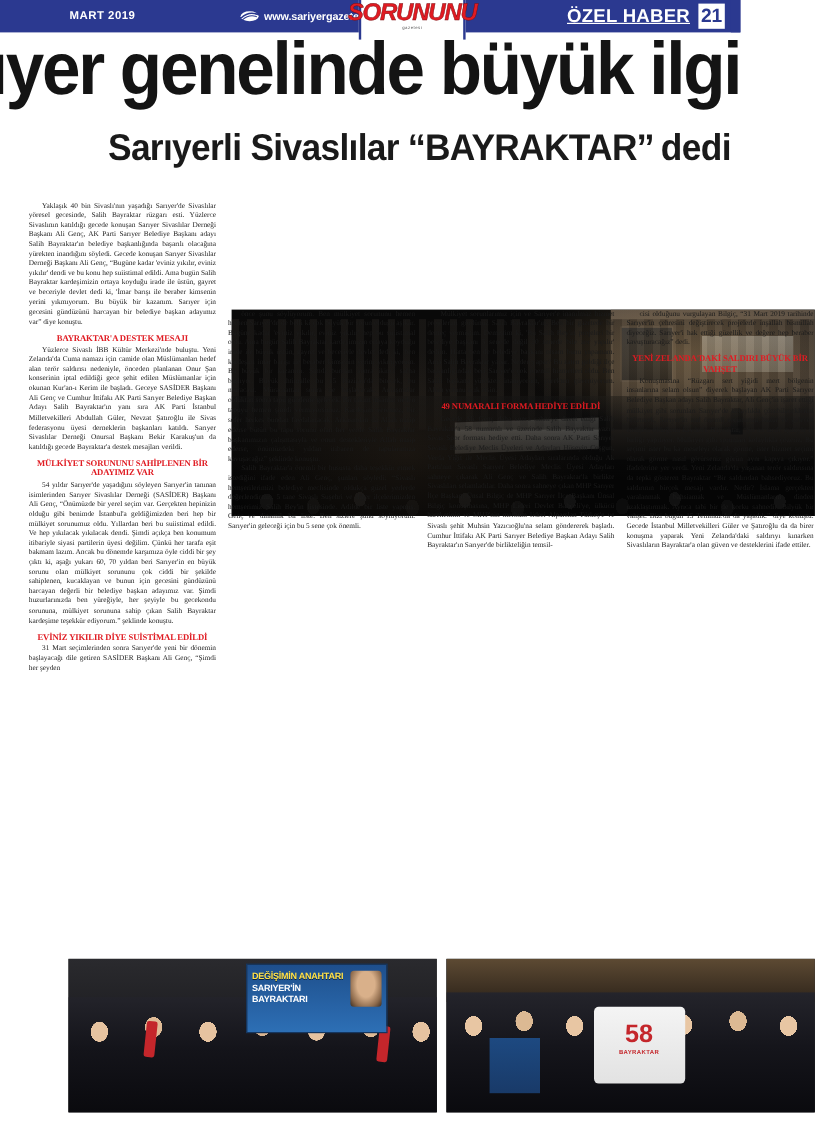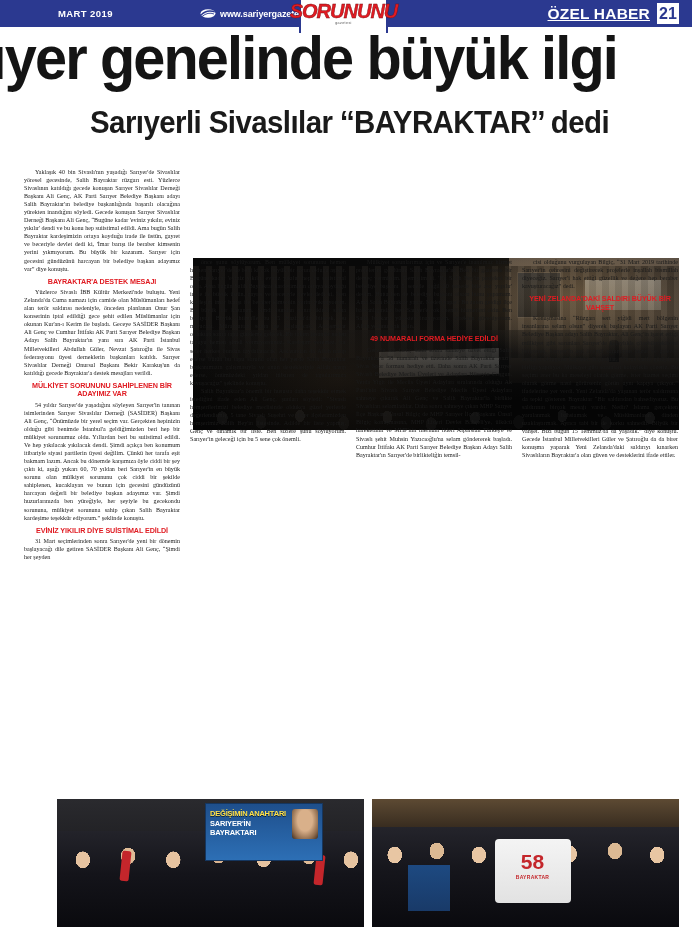--- a/index.html
+++ b/index.html
@@ -7,21 +7,21 @@
   body {
     width:699px; height:944px;
     font-family:"Liberation Serif", serif;
     color:#111;
     position:relative;
     overflow:hidden;
   }
 
   
   .masthead {
-    position:absolute; left:0; top:0; width:692px; height:27px;
+    position:absolute; left:0; top:0; width:617px; height:27px;
     background:#2b3990;
     display:flex; align-items:center;
   }
   .masthead-date {
     color:#ffffff;
     font-family:"Liberation Sans", sans-serif;
     font-weight:bold; font-size:9.5px; letter-spacing:.4px;
     margin-left:58px;
   }
   .masthead-web {
@@ -115,21 +115,21 @@
     font-family:"Liberation Serif", serif;
     font-size:6.1px;
     line-height:8.05px;
     text-align:justify;
     color:#1b1b1b;
     overflow:hidden;
     position:relative;
   }
   .col p { text-indent:11px; margin:0; hyphens:auto; }
   .sub-title {
-    font-family:Liberation Sans, sans-serif;
+    font-family:Liberation Serif, serif;
     font-weight:bold;
     font-size:7.2px;
     color:#e01b22;
     text-align:center;
     text-indent:0;
     margin:5px 0 2px 0;
     line-height:8.6px;
     letter-spacing:-.1px;
   }
 

